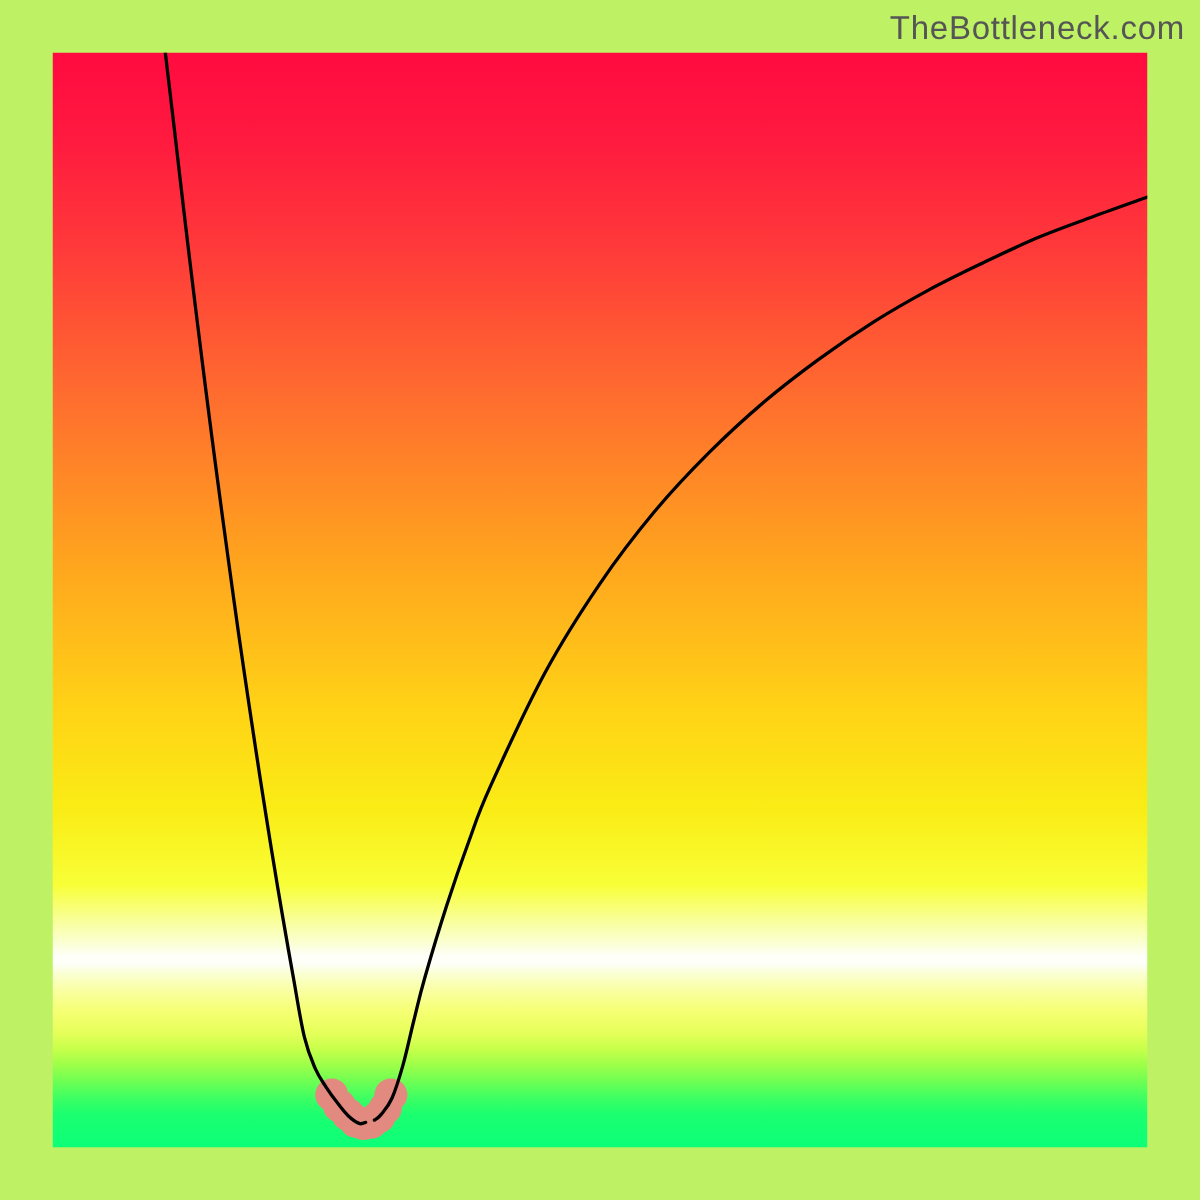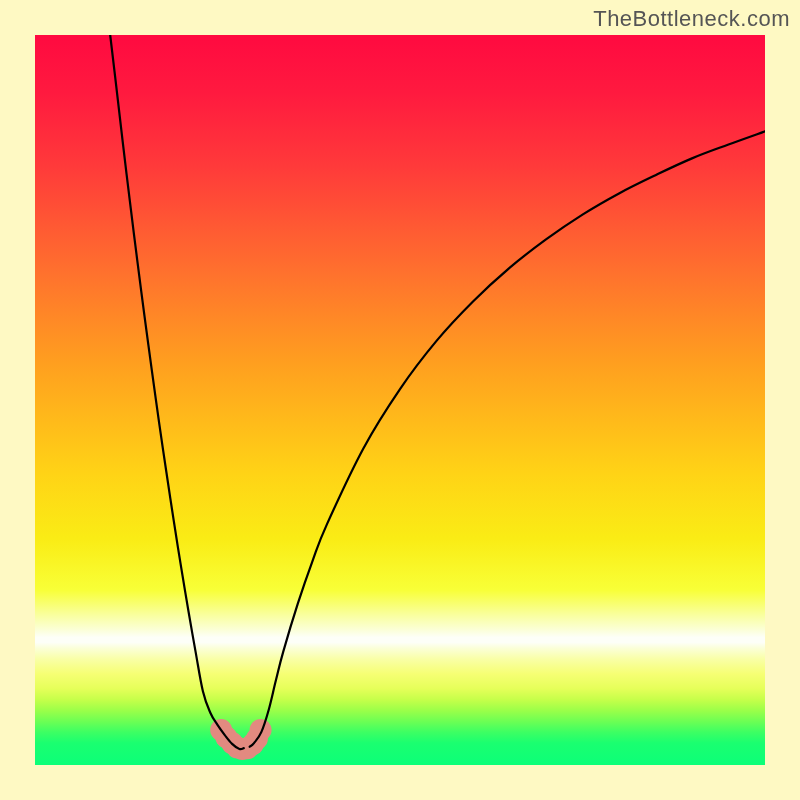--- a/index.html
+++ b/index.html
@@ -10,21 +10,21 @@
     background: #000;
     overflow: hidden;
     font-family: Arial, Helvetica, sans-serif;
   }
   .frame {
     position: absolute;
     top: 0;
     left: 0;
     width: 800px;
     height: 800px;
-    background: #fef9c3;
+    background: #bef264;
   }
   .watermark {
     position: absolute;
     top: 6px;
     right: 10px;
     color: #555;
     font-size: 22px;
     letter-spacing: 0.5px;
     z-index: 20;
   }

